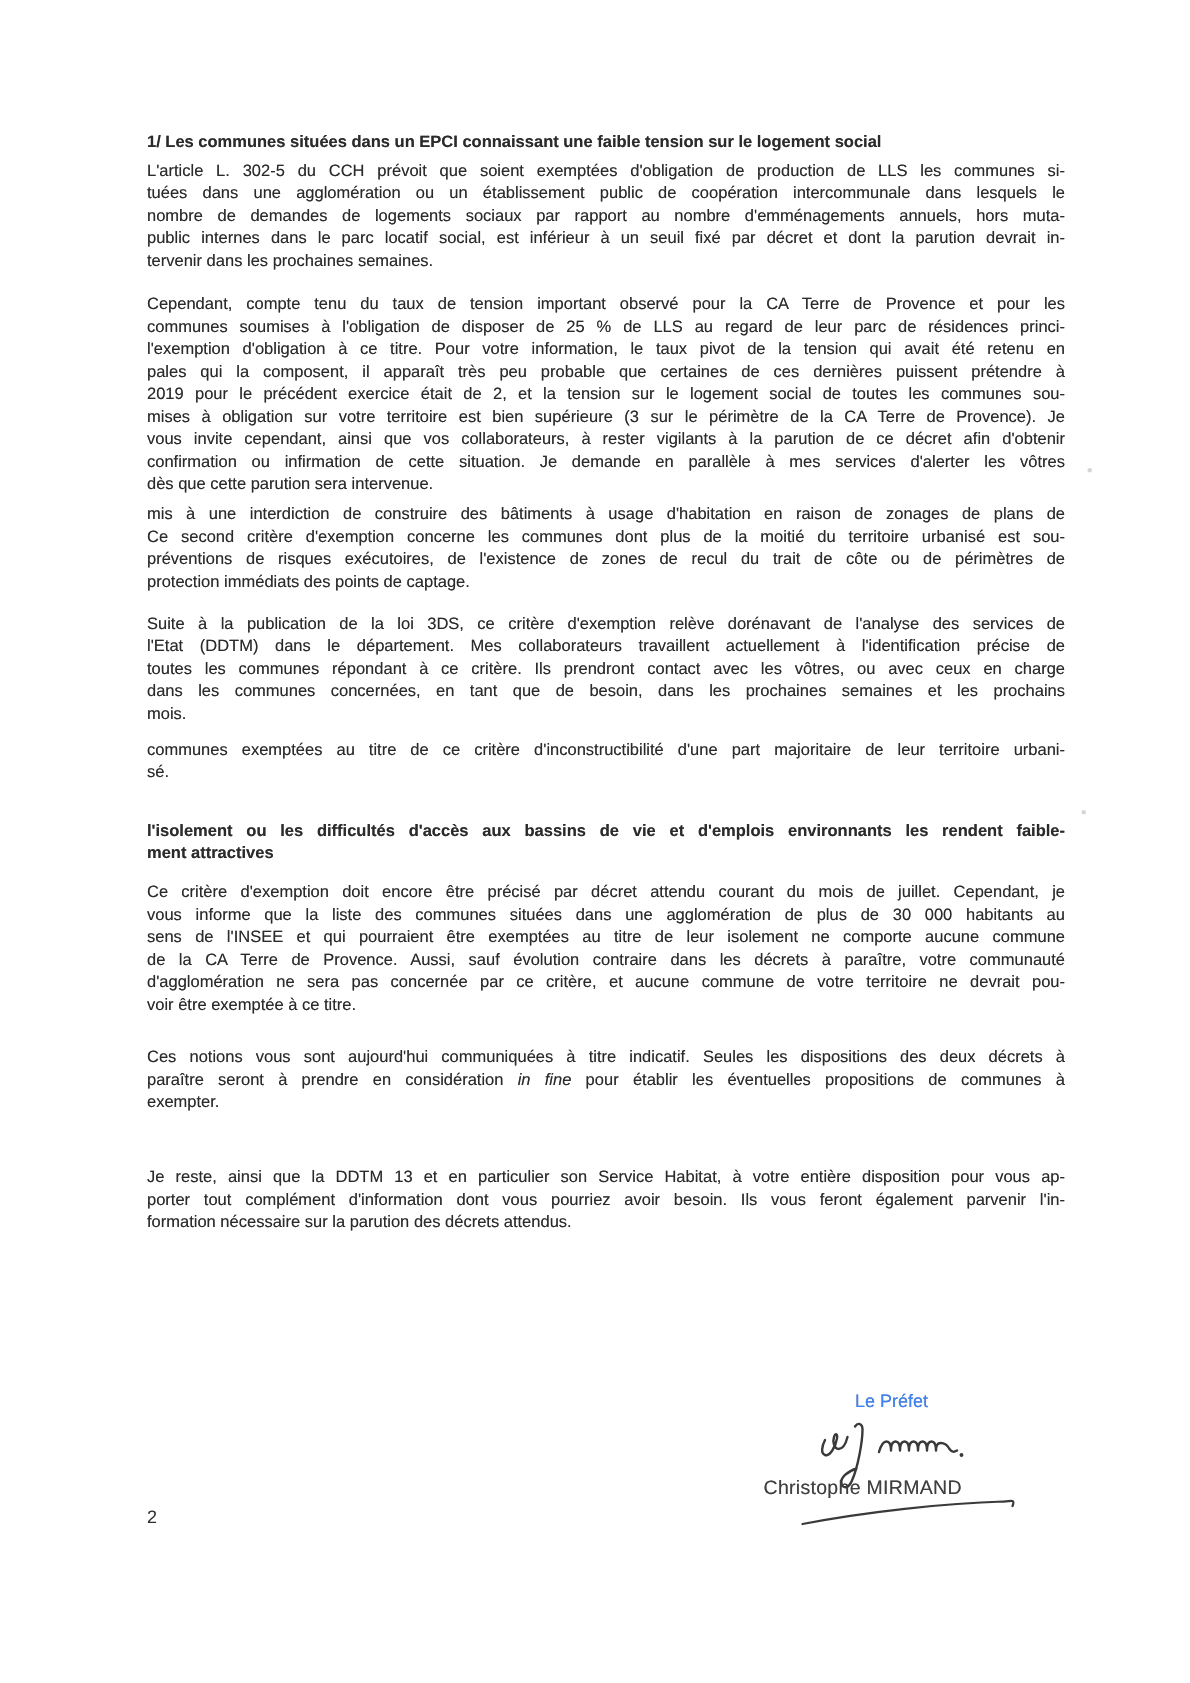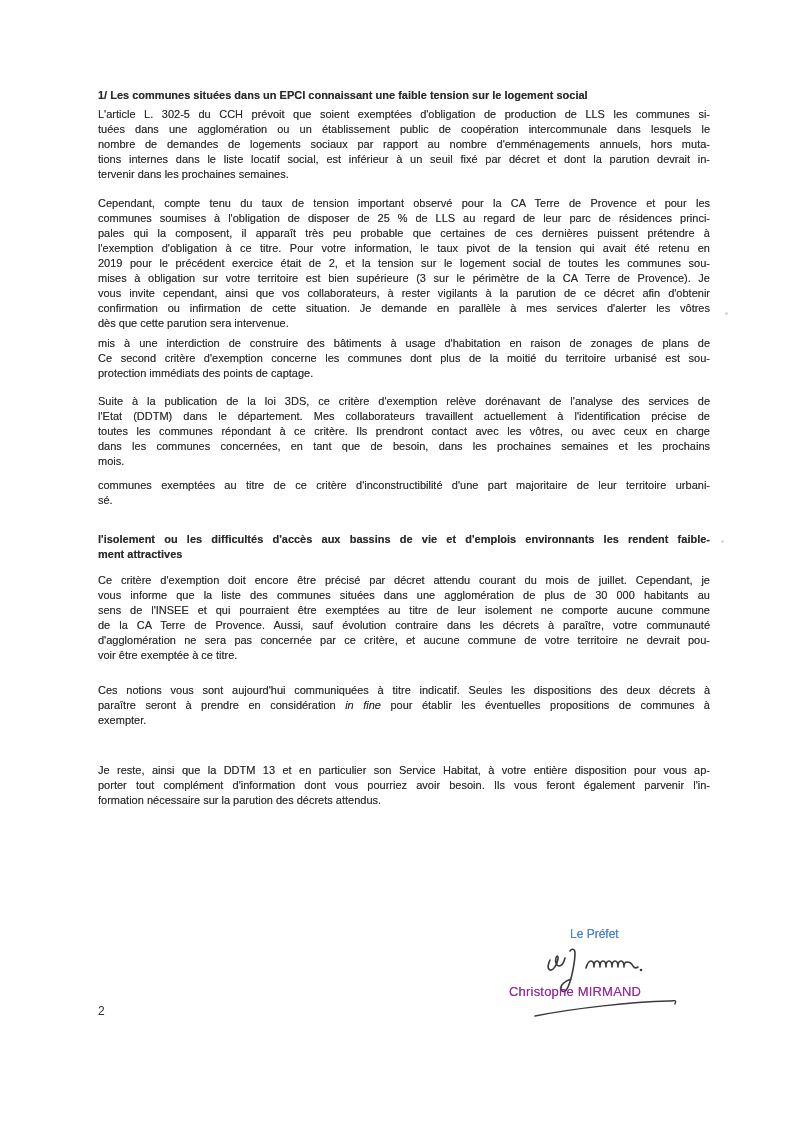--- a/index.html
+++ b/index.html
@@ -75,21 +75,21 @@
     top: 21px;
     width: 135px;
     height: 50px;
   }
   .sig-name {
     position: absolute;
     left: 6px;
     top: 59px;
     font-size: 13px;
     letter-spacing: 0.2px;
-    color: #a21caf;
+    color: #404040;
     white-space: nowrap;
     text-shadow: 0 0 0.4px rgba(45,45,45,0.55);
   }
   .sig-swoosh {
     position: absolute;
     left: 28px;
     top: 71px;
     width: 155px;
     height: 24px;
   }
@@ -116,38 +116,39 @@
 
   <div class="content">
 
     <div class="heading mb-4">
         <div class="line">1/ Les communes situées dans un EPCI connaissant une faible tension sur le logement social</div>
       </div>
     <div class="para mb-14">
         <div class="line">L'article L. 302-5 du CCH prévoit que soient exemptées d'obligation de production de LLS les communes si-</div>
         <div class="line">tuées dans une agglomération ou un établissement public de coopération intercommunale dans lesquels le</div>
         <div class="line">nombre de demandes de logements sociaux par rapport au nombre d'emménagements annuels, hors muta-</div>
-        <div class="line">tions internes dans le liste locatif social, est inférieur à un seuil fixé par décret et dont la parution devrait in-</div>
+        <div class="line">public internes dans le parc locatif social, est inférieur à un seuil fixé par décret et dont la parution devrait in-</div>
         <div class="line">tervenir dans les prochaines semaines.</div>
       </div>
     <div class="para mb-5">
         <div class="line">Cependant, compte tenu du taux de tension important observé pour la CA Terre de Provence et pour les</div>
         <div class="line">communes soumises à l'obligation de disposer de 25 % de LLS au regard de leur parc de résidences princi-</div>
+        <div class="line">l'exemption d'obligation à ce titre. Pour votre information, le taux pivot de la tension qui avait été retenu en</div>
         <div class="line">pales qui la composent, il apparaît très peu probable que certaines de ces dernières puissent prétendre à</div>
-        <div class="line">l'exemption d'obligation à ce titre. Pour votre information, le taux pivot de la tension qui avait été retenu en</div>
         <div class="line">2019 pour le précédent exercice était de 2, et la tension sur le logement social de toutes les communes sou-</div>
         <div class="line">mises à obligation sur votre territoire est bien supérieure (3 sur le périmètre de la CA Terre de Provence). Je</div>
         <div class="line">vous invite cependant, ainsi que vos collaborateurs, à rester vigilants à la parution de ce décret afin d'obtenir</div>
         <div class="line">confirmation ou infirmation de cette situation. Je demande en parallèle à mes services d'alerter les vôtres</div>
         <div class="line">dès que cette parution sera intervenue.</div>
       </div>
 
     <div class="para mb-13">
         <div class="line">mis à une interdiction de construire des bâtiments à usage d'habitation en raison de zonages de plans de</div>
         <div class="line">Ce second critère d'exemption concerne les communes dont plus de la moitié du territoire urbanisé est sou-</div>
+        <div class="line">préventions de risques exécutoires, de l'existence de zones de recul du trait de côte ou de périmètres de</div>
         <div class="line">protection immédiats des points de captage.</div>
       </div>
     <div class="para mb-9">
         <div class="line">Suite à la publication de la loi 3DS, ce critère d'exemption relève dorénavant de l'analyse des services de</div>
         <div class="line">l'Etat (DDTM) dans le département. Mes collaborateurs travaillent actuellement à l'identification précise de</div>
         <div class="line">toutes les communes répondant à ce critère. Ils prendront contact avec les vôtres, ou avec ceux en charge</div>
         <div class="line">dans les communes concernées, en tant que de besoin, dans les prochaines semaines et les prochains</div>
         <div class="line">mois.</div>
       </div>
     <div class="para mb-24">

